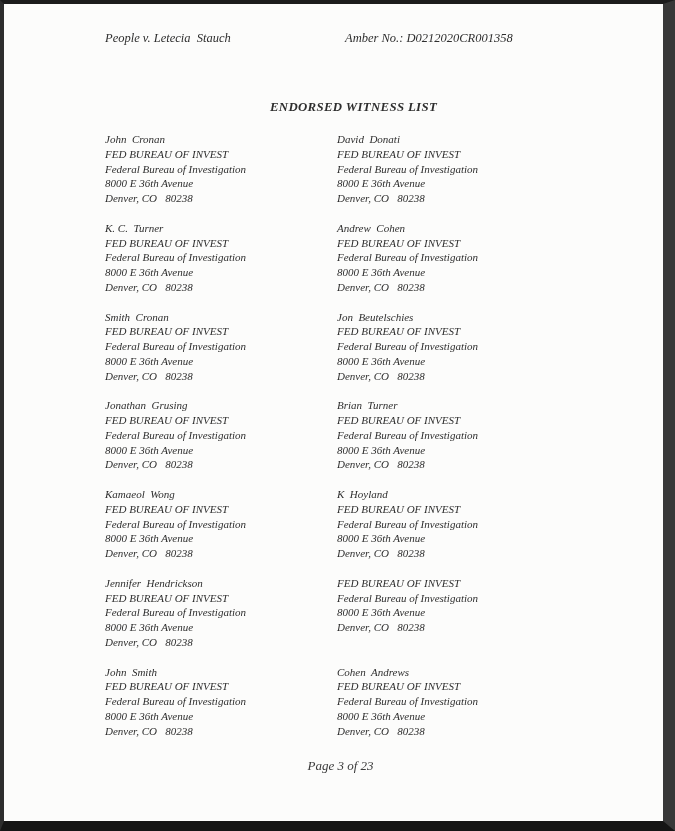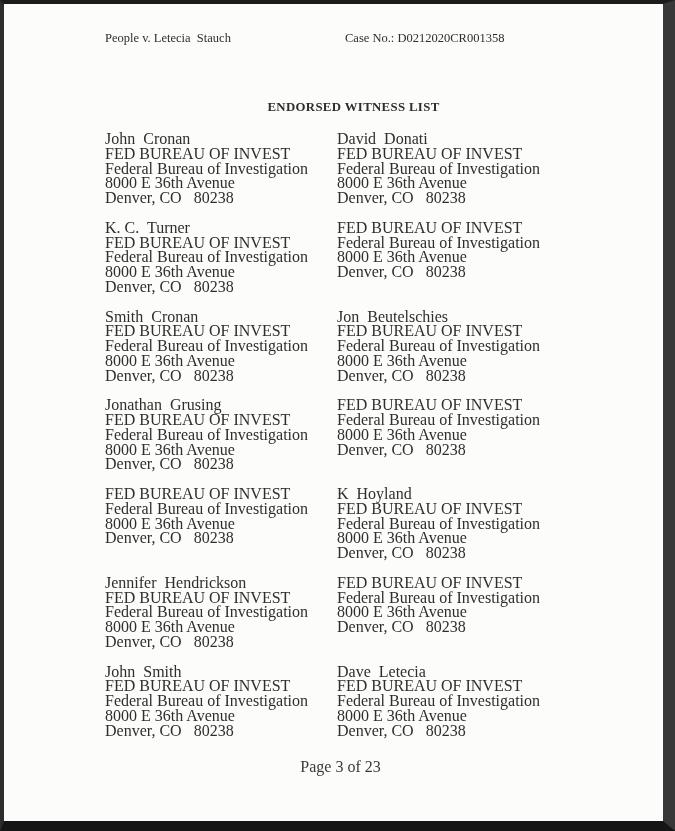--- a/index.html
+++ b/index.html
@@ -6,20 +6,21 @@
     margin: 0;
     padding: 0;
     background: #e9e9e9;
   }
   .viewport {
     position: relative;
     width: 675px;
     height: 831px;
     overflow: hidden;
     background: #fcfcfb;
+    font-style: italic;
   }
   
   .scan-page {
     position: absolute;
     inset: 0;
     box-sizing: border-box;
     background: #fcfcfb;
     border-top: 4px solid #1c1c1c;
     border-left: 4px solid #2d2d2d;
     border-right: 12px solid #383838;
@@ -64,47 +65,47 @@
     padding-left: 20px;
   }
   .witness-grid {
     position: absolute;
     top: 128px;
     left: 101px;
     display: grid;
     grid-template-columns: 232px 240px;
     grid-auto-rows: auto;
     row-gap: 15px;
-    font-size: 16px;
+    font-size: 11px;
     line-height: 14.75px;
   }
   .witness .line {
     white-space: pre;
   }
   .doc-footer {
     position: absolute;
     top: 754px;
     left: 0;
     width: 100%;
     text-align: center;
-    font-size: 16px;
+    font-size: 13px;
     transform: translateX(7px);
     color: #3a3a3a;
   }
 </style>
 </head>
 <body>
 
 <div class="viewport">
   <div class="scan-page">
     <div class="content">
 
       <div class="doc-header">
         <span class="caption">People v. Letecia  Stauch</span>
-        <span class="case-number">Case No.: D0212020CR001358</span>
+        <span class="case-number">Amber No.: D0212020CR001358</span>
       </div>
 
       <h1 class="doc-title">ENDORSED WITNESS LIST</h1>
 
       <div class="witness-grid">
   <div class="witness">
     <div class="line">John  Cronan</div>
     <div class="line">FED BUREAU OF INVEST</div>
     <div class="line">Federal Bureau of Investigation</div>
     <div class="line">8000 E 36th Avenue</div>
@@ -121,20 +122,21 @@
 
   <div class="witness">
     <div class="line">K. C.  Turner</div>
     <div class="line">FED BUREAU OF INVEST</div>
     <div class="line">Federal Bureau of Investigation</div>
     <div class="line">8000 E 36th Avenue</div>
     <div class="line">Denver, CO   80238</div>
   </div>
 
   <div class="witness">
+    <div class="line">Andrew  Cohen</div>
     <div class="line">FED BUREAU OF INVEST</div>
     <div class="line">Federal Bureau of Investigation</div>
     <div class="line">8000 E 36th Avenue</div>
     <div class="line">Denver, CO   80238</div>
   </div>
 
   <div class="witness">
     <div class="line">Smith  Cronan</div>
     <div class="line">FED BUREAU OF INVEST</div>
     <div class="line">Federal Bureau of Investigation</div>
@@ -152,27 +154,29 @@
 
   <div class="witness">
     <div class="line">Jonathan  Grusing</div>
     <div class="line">FED BUREAU OF INVEST</div>
     <div class="line">Federal Bureau of Investigation</div>
     <div class="line">8000 E 36th Avenue</div>
     <div class="line">Denver, CO   80238</div>
   </div>
 
   <div class="witness">
-    <div class="line">FED BUREAU OF INVEST</div>
-    <div class="line">Federal Bureau of Investigation</div>
-    <div class="line">8000 E 36th Avenue</div>
-    <div class="line">Denver, CO   80238</div>
-  </div>
-
-  <div class="witness">
+    <div class="line">Brian  Turner</div>
+    <div class="line">FED BUREAU OF INVEST</div>
+    <div class="line">Federal Bureau of Investigation</div>
+    <div class="line">8000 E 36th Avenue</div>
+    <div class="line">Denver, CO   80238</div>
+  </div>
+
+  <div class="witness">
+    <div class="line">Kamaeol  Wong</div>
     <div class="line">FED BUREAU OF INVEST</div>
     <div class="line">Federal Bureau of Investigation</div>
     <div class="line">8000 E 36th Avenue</div>
     <div class="line">Denver, CO   80238</div>
   </div>
 
   <div class="witness">
     <div class="line">K  Hoyland</div>
     <div class="line">FED BUREAU OF INVEST</div>
     <div class="line">Federal Bureau of Investigation</div>
@@ -197,21 +201,21 @@
 
   <div class="witness">
     <div class="line">John  Smith</div>
     <div class="line">FED BUREAU OF INVEST</div>
     <div class="line">Federal Bureau of Investigation</div>
     <div class="line">8000 E 36th Avenue</div>
     <div class="line">Denver, CO   80238</div>
   </div>
 
   <div class="witness">
-    <div class="line">Dave  Letecia</div>
+    <div class="line">Cohen  Andrews</div>
     <div class="line">FED BUREAU OF INVEST</div>
     <div class="line">Federal Bureau of Investigation</div>
     <div class="line">8000 E 36th Avenue</div>
     <div class="line">Denver, CO   80238</div>
   </div>
 </div>
 
       <div class="doc-footer">Page 3 of 23</div>
 
     </div>

